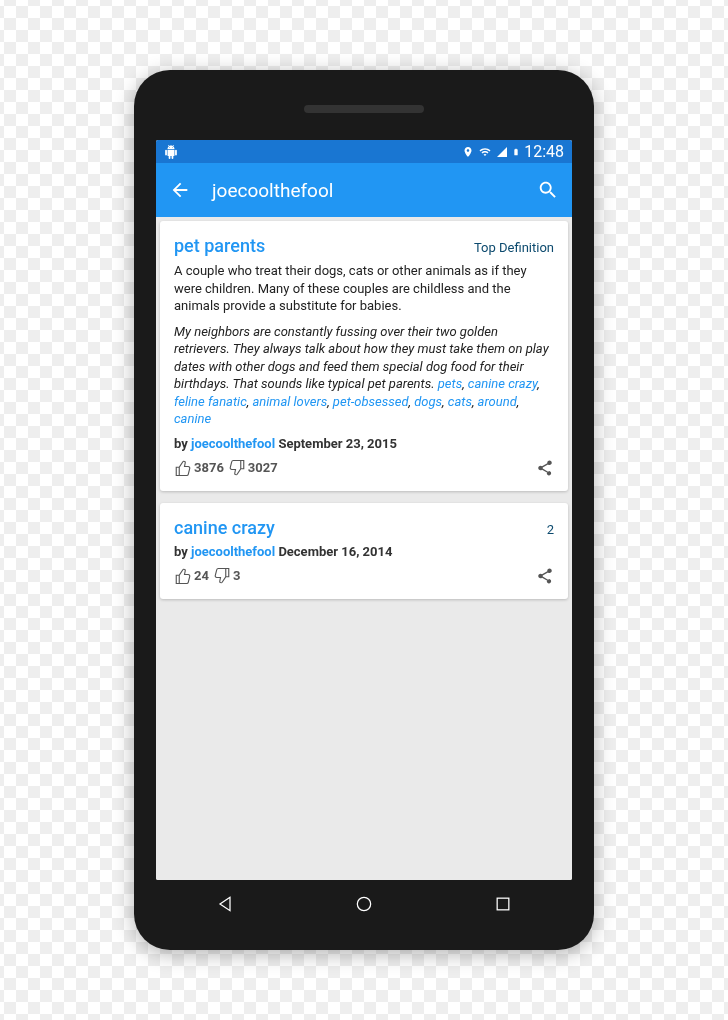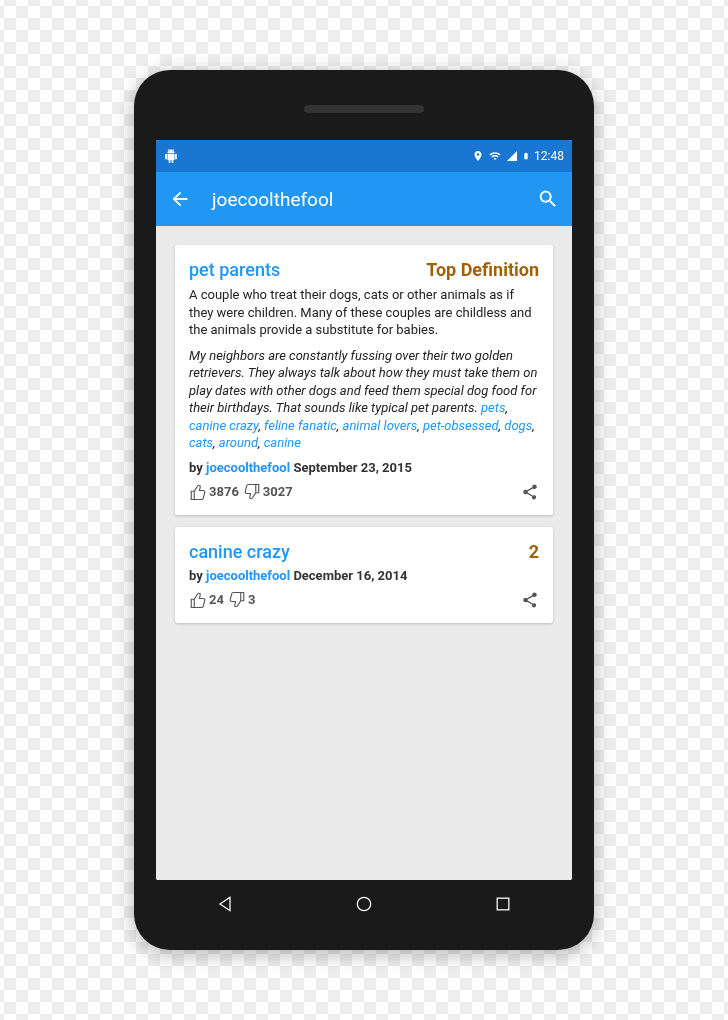--- a/index.html
+++ b/index.html
@@ -35,46 +35,46 @@
     .screen {
       width: 100%;
       height: 100%;
       background: #f0f0f0;
       overflow: hidden;
       position: relative;
       display: flex;
       flex-direction: column;
     }
     .status-bar {
-      height: 32px;
+      height: 23px;
       background: #1976D2;
       color: #fff;
       display: flex;
       align-items: center;
       padding: 0 8px;
-      font-size: 12px;
+      font-size: 16px;
       justify-content: space-between;
     }
     .status-left { display:flex; align-items:center; gap:2px; }
     .status-right { display: flex; align-items: center; gap: 4px; }
     .app-bar {
       height: 54px;
       background: #2196F3;
       color: #fff;
       display: flex;
       align-items: center;
       padding: 0 12px;
       gap: 20px;
     }
     .app-bar .title { font-size: 19px; flex: 1; font-weight: 400; }
     .icon-btn { width: 24px; height: 24px; display:flex; align-items:center; justify-content:center; cursor:pointer; }
     .content {
       flex: 1;
       overflow-y: hidden;
-      padding: 19px;
+      padding: 4px;
       background: #eaeaea;
     }
     .card {
       background: #fff;
       border-radius: 3px;
       box-shadow: 0 1px 3px rgba(0,0,0,0.2);
       padding: 14px;
       margin-bottom: 12px;
     }
     .card-header {
@@ -82,23 +82,22 @@
       justify-content: space-between;
       align-items: baseline;
       margin-bottom: 6px;
     }
     .term-title {
       color: #2196F3;
       font-size: 18px;
       font-weight: 500;
     }
     .rank {
-      font-size: 18px;
-      color: #a16207;
-      font-weight: bold;
+      font-size: 13px;
+      color: #0c4a6e;
     }
     .definition {
       font-size: 13px;
       color: #222;
       line-height: 1.35;
       margin-bottom: 8px;
     }
     .example {
       font-size: 13px;
       font-style: italic;

